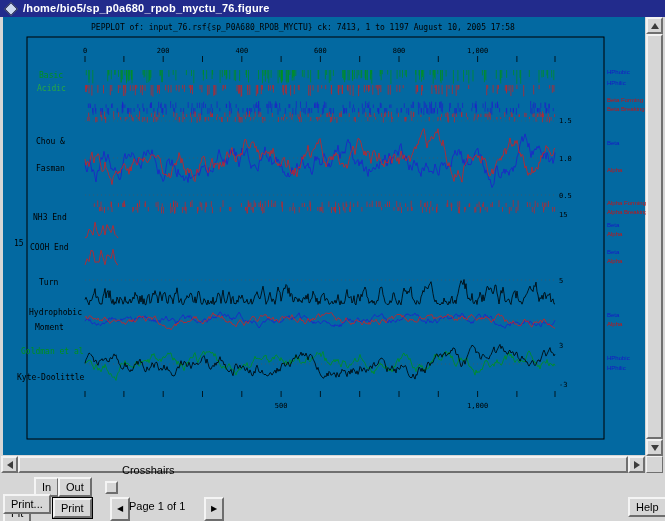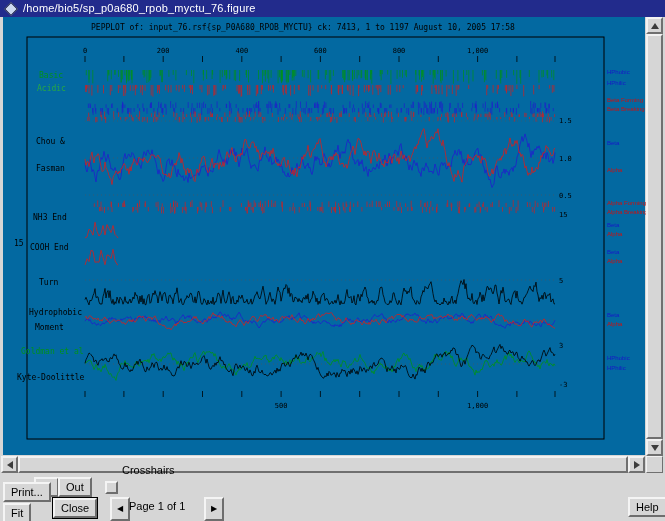--- a/index.html
+++ b/index.html
@@ -1,21 +1,21 @@
 <!DOCTYPE html>
 <html><head>
 <meta charset="utf-8">
 <style>
   html,body{margin:0;padding:0}
   body{width:665px;height:521px;position:relative;background:#d6d6d6;
        font-family:"Liberation Sans",sans-serif;overflow:hidden}
 
   
   .titlebar{position:absolute;left:0;top:0;width:665px;height:17px;background:#222b8c;color:#fff}
-  .titlebar .title-text{position:absolute;left:23px;top:2px;font-size:11px;font-weight:normal;
+  .titlebar .title-text{position:absolute;left:23px;top:2px;font-size:11px;font-weight:bold;
        letter-spacing:.2px;white-space:nowrap}
   .diamond{position:absolute;left:6px;top:4px;width:8px;height:8px;background:#cdd8ef;
        border:1px solid #0d1240;transform:rotate(45deg)}
 
   
   .canvas{position:absolute;left:3px;top:17px;width:642px;height:438px;background:#0369a1}
   .canvas svg{overflow:visible;display:block}
 
   
   .vscroll{position:absolute;left:646px;top:17px;width:17px;height:439px;background:#bdbdbd;
@@ -144,18 +144,18 @@
   </div>
 </div>
 <div class="corner"></div>
 
 <button class="btn" style="left:3px;top:503px">Fit</button>
 <button class="btn" style="left:34px;top:477px">In</button>
 <button class="btn" style="left:58px;top:477px">Out</button>
 <span class="checkbox" style="left:105px;top:481px"></span>
 <span class="label" style="left:122px;top:464px">Crosshairs</span>
 
-<button class="btn" style="left:3px;top:482px">Print...</button>
-<button class="btn btn-default" style="left:53px;top:498px">Close</button>
+<button class="btn" style="left:3px;top:494px">Print...</button>
+<button class="btn btn-default" style="left:53px;top:498px">Print</button>
 <button class="btn btn-arrow" style="left:110px;top:497px;font-size:8px">◀</button>
 <span class="label" style="left:129px;top:500px">Page 1 of 1</span>
 <button class="btn btn-arrow" style="left:204px;top:497px;font-size:8px">▶</button>
 <button class="btn" style="left:628px;top:497px">Help</button>
 
 </body></html>

